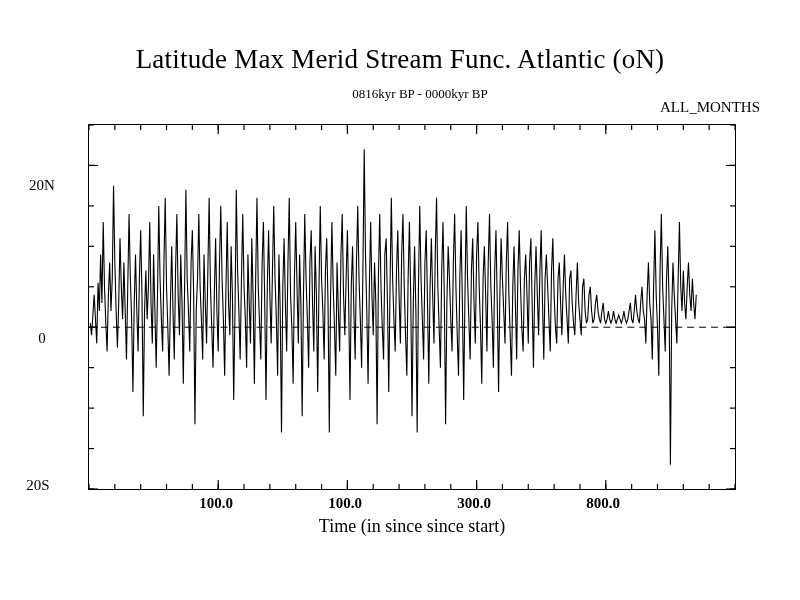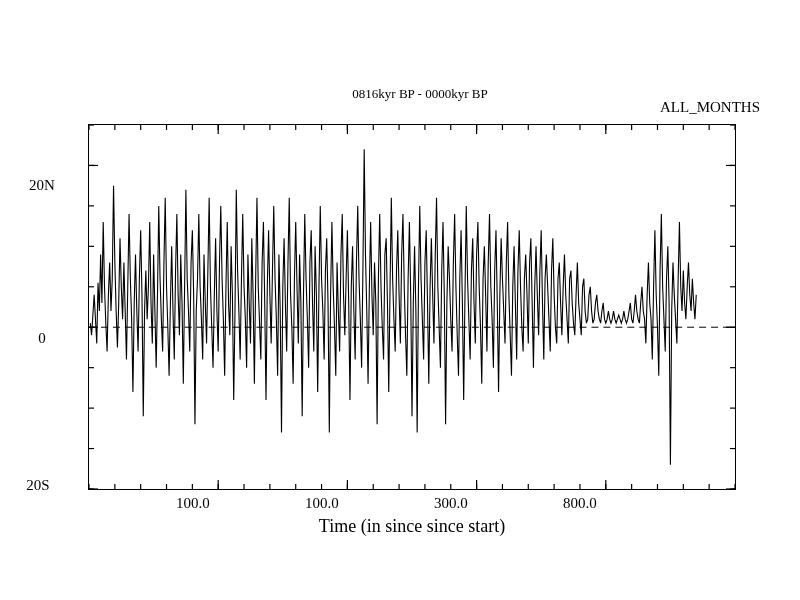--- a/index.html
+++ b/index.html
@@ -82,38 +82,40 @@
   .ytick-label {
     position: absolute;
     width: 60px;
     text-align: center;
     font-size: 15px;
     line-height: 1;
   }
   .xtick-label {
     position: absolute;
     width: 80px;
-    text-align: left;
+    text-align: center;
     font-size: 15px;
     line-height: 1;
+    font-weight: bold;
   }
   #xaxis-title {
     position: absolute;
     left: 88px;
     top: 516px;
     width: 648px;
     text-align: center;
     font-size: 18px;
   }
 </style>
 </head>
 <body>
 
 <div id="page">
 
+  <div id="title">Latitude Max Merid Stream Func. Atlantic (oN)</div>
 
   <div id="subheader">
     <div id="period">0816kyr BP - 0000kyr BP</div>
     <div id="months">ALL_MONTHS</div>
   </div>
 
   <div class="ytick-label" style="left: 12px; top: 178px;">20N</div>
   <div class="ytick-label" style="left: 12px; top: 331px;">0</div>
   <div class="ytick-label" style="left: 8px; top: 478px;">20S</div>
 

